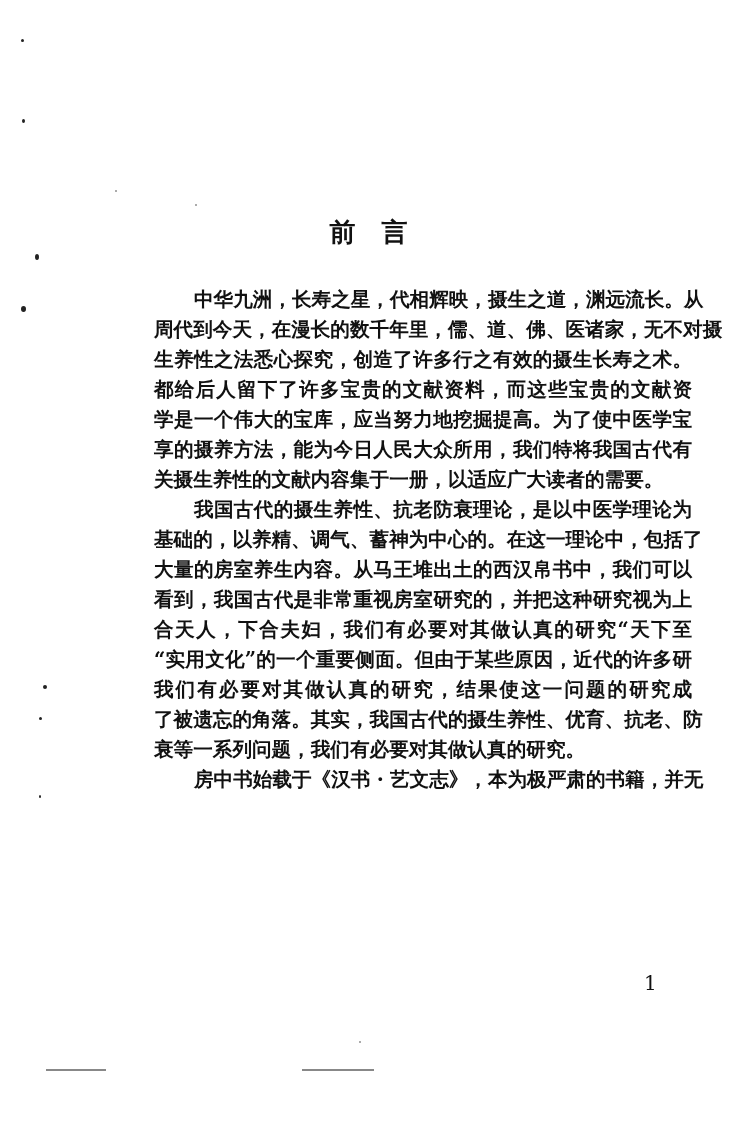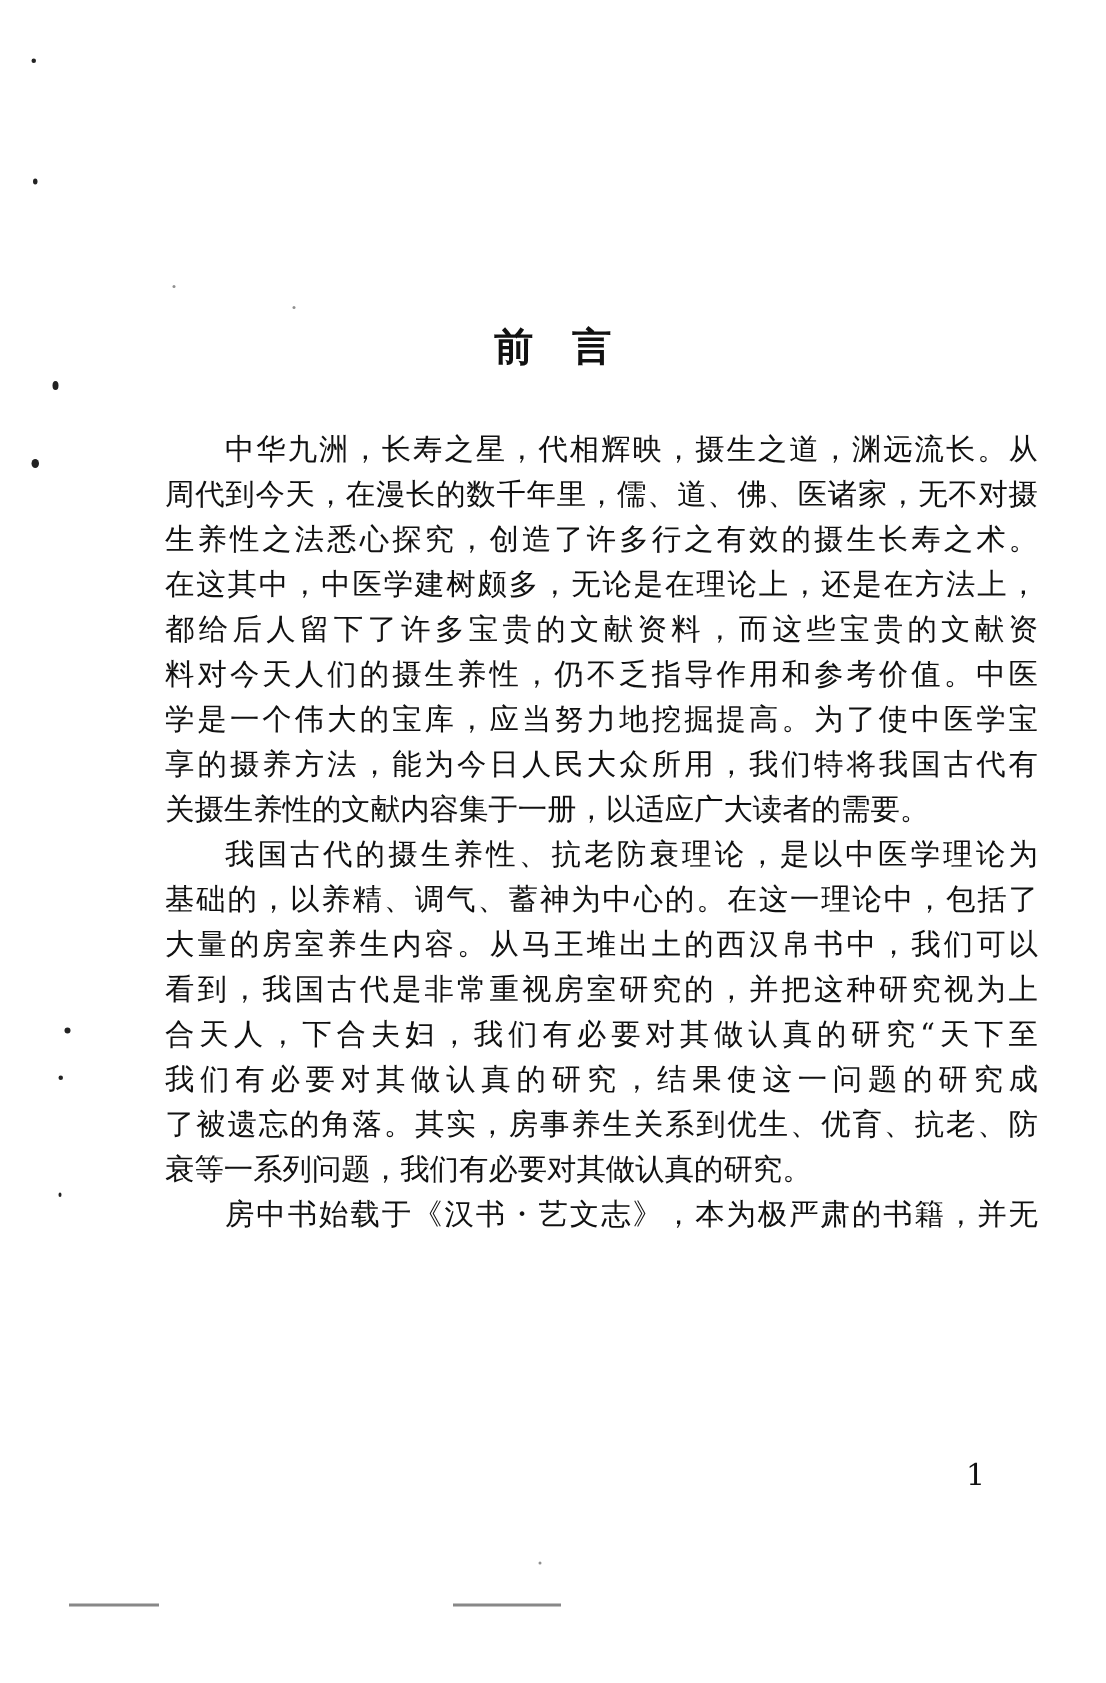--- a/index.html
+++ b/index.html
@@ -36,25 +36,26 @@
     .body-text {
       position: absolute;
       left: 110px;
       top: 285px;
       width: 582px;
     }
     .line {
       height: 30px;
       line-height: 30px;
       font-size: 19.6px;
-      font-weight: normal;
+      font-weight: bold;
       white-space: nowrap;
       text-align: justify;
       text-align-last: justify;
       letter-spacing: 0px;
+      margin-left: 44px;
     }
     .line.indent {
       padding-left: 40px;
     }
     .line.last {
       text-align-last: left;
     }
     .page-number {
       position: absolute;
       left: 644px;
@@ -92,31 +93,30 @@
   <div class="speck" style="left:359px;top:1041px;width:2px;height:2px;opacity:0.5;"></div>
   <div class="scan-line" style="left:46px;top:1069px;width:60px;"></div>
   <div class="scan-line" style="left:302px;top:1069px;width:72px;"></div>
 
   <div class="title">前言</div>
 
   <div class="body-text" id="body-text">
       <div class="line indent">中华九洲，长寿之星，代相辉映，摄生之道，渊远流长。从</div>
       <div class="line">周代到今天，在漫长的数千年里，儒、道、佛、医诸家，无不对摄</div>
       <div class="line">生养性之法悉心探究，创造了许多行之有效的摄生长寿之术。</div>
-      <div class="line">在这其中，中医学建树颇多，无论是在理论上，还是在方法上，</div>
       <div class="line">都给后人留下了许多宝贵的文献资料，而这些宝贵的文献资</div>
-      <div class="line">料对今天人们的摄生养性，仍不乏指导作用和参考价值。中医</div>
       <div class="line">学是一个伟大的宝库，应当努力地挖掘提高。为了使中医学宝</div>
       <div class="line">享的摄养方法，能为今日人民大众所用，我们特将我国古代有</div>
       <div class="line last">关摄生养性的文献内容集于一册，以适应广大读者的需要。</div>
       <div class="line indent">我国古代的摄生养性、抗老防衰理论，是以中医学理论为</div>
       <div class="line">基础的，以养精、调气、蓄神为中心的。在这一理论中，包括了</div>
       <div class="line">大量的房室养生内容。从马王堆出土的西汉帛书中，我们可以</div>
       <div class="line">看到，我国古代是非常重视房室研究的，并把这种研究视为上</div>
       <div class="line">合天人，下合夫妇，我们有必要对其做认真的研究“天下至</div>
+      <div class="line">“实用文化”的一个重要侧面。但由于某些原因，近代的许多研</div>
       <div class="line">我们有必要对其做认真的研究，结果使这一问题的研究成</div>
-      <div class="line">了被遗忘的角落。其实，房事养生关系到优生、优育、抗老、防</div>
+      <div class="line">了被遗忘的角落。其实，我国古代的摄生养性、优育、抗老、防</div>
       <div class="line last">衰等一系列问题，我们有必要对其做认真的研究。</div>
       <div class="line indent">房中书始载于《汉书・艺文志》，本为极严肃的书籍，并无</div>
     </div>
 
   <div class="page-number">1</div>
 </div>
 
 </body></html>

